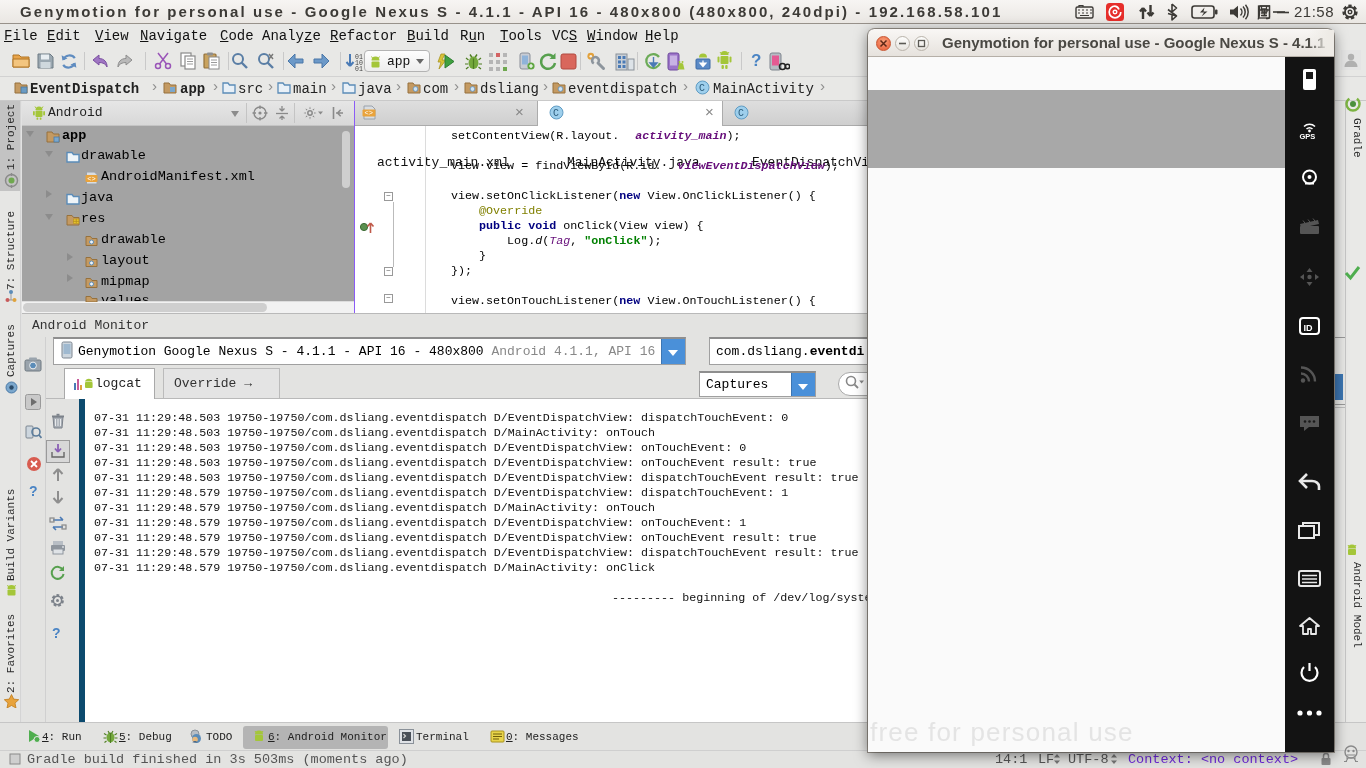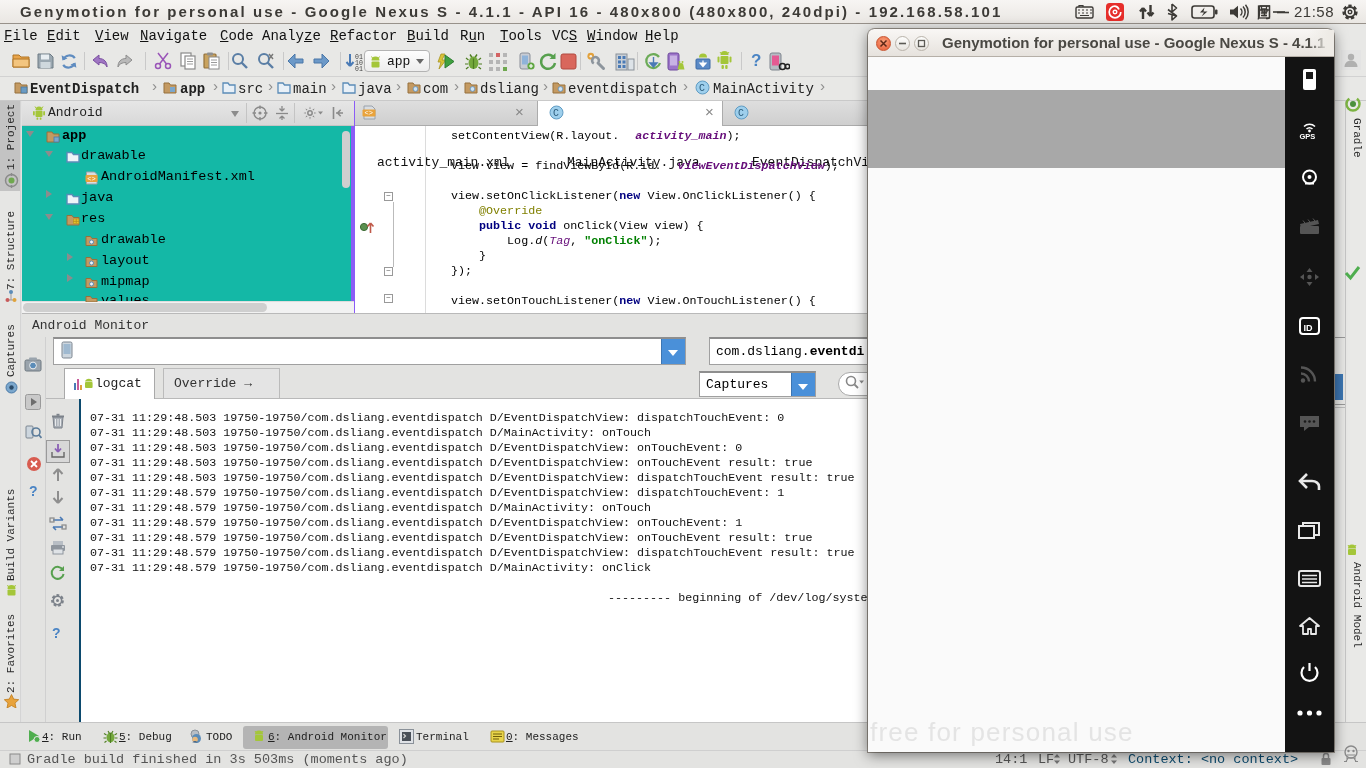--- a/index.html
+++ b/index.html
@@ -21,21 +21,21 @@
   .crumb{position:absolute;top:4px;font:14px "Liberation Mono",monospace;color:#222;white-space:nowrap;}
   .crumb b{font-weight:bold;}
   .chev{position:absolute;top:2px;color:#8f8f8f;font:15px "Liberation Mono",monospace;}
   
   #lstrip{left:0;top:101px;width:21px;height:667px;background:#e6e6e4;border-right:1px solid #d4d4d4;box-sizing:border-box;}
   .vtabL{position:absolute;transform:rotate(-90deg);transform-origin:0 0;
         font:11px "Liberation Mono",monospace;color:#2b2b2b;white-space:nowrap;}
   .vtabR{position:absolute;transform:rotate(90deg);transform-origin:0 0;
         font:11px "Liberation Mono",monospace;color:#2b2b2b;white-space:nowrap;}
   
-  #ppanel{left:22px;top:101px;width:333px;height:212px;background:#14b8a6;border-right:4px solid #8b5cf6;box-sizing:border-box;}
+  #ppanel{left:22px;top:101px;width:333px;height:212px;background:#a3a3a3;border-right:1px solid #8b5cf6;box-sizing:border-box;}
   #phead{position:absolute;left:0;top:0;width:332px;height:25px;background:linear-gradient(#e6e6e6,#d8d8d8);border-bottom:1px solid #c4c4c4;box-sizing:border-box;}
   #phead .lbl{position:absolute;left:26px;top:4px;font:13px "Liberation Mono",monospace;color:#222;}
   .trow{position:absolute;font:13.5px "Liberation Mono",monospace;color:#000;white-space:nowrap;}
   .tarrow{position:absolute;width:0;height:0;}
   .tarD{border-left:4.5px solid transparent;border-right:4.5px solid transparent;border-top:6px solid #8c8c8c;}
   .tarR{border-top:4.5px solid transparent;border-bottom:4.5px solid transparent;border-left:6px solid #8c8c8c;}
   
   #editor{left:355px;top:101px;width:1011px;height:212px;background:#fff;}
   #tabbar{position:absolute;left:0;top:0;width:1011px;height:25px;background:linear-gradient(#e0e0e0,#cecece);border-bottom:1px solid #ababab;box-sizing:border-box;}
   .tab{position:absolute;top:0;height:24px;border-right:1px solid #ababab;box-sizing:border-box;background:linear-gradient(#dedede,#cfcfcf);}
@@ -48,21 +48,21 @@
   .fld{color:#660E7A;font-weight:bold;font-style:italic;margin-left:16px;}
   .sfd{color:#660E7A;font-style:italic;}
   .ann{color:#808000;}
   .itl{font-style:italic;}
   .fold{position:absolute;width:9px;height:9px;border:1px solid #999;background:#fff;box-sizing:border-box;color:#666;font:8px "Liberation Sans",sans-serif;line-height:6px;text-align:center;}
   
   #monitor{left:22px;top:313px;width:1344px;height:409px;background:#e3e3e1;border-top:1px solid #b9b9b9;box-sizing:border-box;}
   #monlabel{position:absolute;left:10px;top:4px;font:13px "Liberation Mono",monospace;color:#333;}
   #camcol{position:absolute;left:0;top:23px;width:24px;height:386px;border-right:1px solid #d0d0d0;box-sizing:border-box;}
   #logtools{position:absolute;left:24px;top:85px;width:33px;height:324px;}
-  #logwhite{position:absolute;left:57px;top:85px;width:1287px;height:324px;background:#fff;border-left:2px solid #0c4a6e;box-sizing:border-box;text-align:right;}
+  #logwhite{position:absolute;left:57px;top:85px;width:1287px;height:324px;background:#fff;border-left:6px solid #0c4a6e;box-sizing:border-box;text-align:right;}
   .logline{position:absolute;left:9px;font:11.7px "Liberation Mono",monospace;color:#111;white-space:pre;}
   .combo{position:absolute;background:#fff;border:1px solid #a0a0a0;border-top:2px solid #8e8e8e;box-sizing:border-box;}
   .combo .cbtn{position:absolute;right:0;top:0;bottom:0;width:23px;background:#4a90d9;border-left:1px solid #3d76b3;}
   .combo .cbtn:after{content:"";position:absolute;left:6px;top:11px;border-left:5px solid transparent;border-right:5px solid transparent;border-top:6px solid #fff;}
   .combo .ct{position:absolute;left:6px;top:5px;font:13px "Liberation Mono",monospace;color:#000;white-space:nowrap;}
   .mtab{position:absolute;box-sizing:border-box;font:13px "Liberation Mono",monospace;color:#222;}
   
   #twbar{left:0;top:722px;width:1366px;height:28px;background:#e3e3e1;border-top:1px solid #c6c6c6;box-sizing:border-box;}
   .twitem{position:absolute;top:8px;font:11px "Liberation Mono",monospace;color:#222;white-space:nowrap;}
   #statusbar{left:0;top:750px;width:1366px;height:18px;background:#e3e3e1;border-top:1px solid #cfcfcf;box-sizing:border-box;}
@@ -215,20 +215,21 @@
 });
 
 view.setOnTouchListener(<span class="kw">new</span> View.OnTouchListener() {</div>
 </div>
 
 <div id="monitor" class="abs">
   <div id="monlabel">Android Monitor</div>
   <div id="camcol"></div>
 
   <div class="combo" style="left:31px;top:23px;width:633px;height:28px;">
+    <div class="ct" style="left:24px">Genymotion Google Nexus S - 4.1.1 - API 16 - 480x800 <span style="color:#888">Android 4.1.1, API 16</span></div>
     <div class="cbtn"></div>
   </div>
   <div class="combo" style="left:687px;top:23px;width:610px;height:28px;">
     <div class="ct" style="left:6px">com.dsliang.<b>eventdi</b></div>
     <div class="cbtn"></div>
   </div>
 
   <div style="position:absolute;left:24px;top:84px;width:1320px;height:1px;background:#b9b9b9;"></div>
   <div class="mtab" style="left:42px;top:54px;width:91px;height:31px;background:#fff;border:1px solid #a9a9a9;border-bottom:none;">
     <span style="position:absolute;left:30px;top:7px">logcat</span>
@@ -277,21 +278,21 @@
   <div class="twitem" style="left:268px"><u>6</u>: Android Monitor</div>
   <div class="twitem" style="left:416px">Terminal</div>
   <div class="twitem" style="left:506px"><u>0</u>: Messages</div>
 </div>
 
 <div id="statusbar" class="abs">
   <div class="s" style="left:27px">Gradle build finished in 3s 503ms (moments ago)</div>
   <div class="s" style="left:995px">14:1</div>
   <div class="s" style="left:1038px">LF</div>
   <div class="s" style="left:1068px">UTF-8</div>
-  <div class="s" style="left:1128px;color:#0c4a6e">Context: &lt;no context&gt;</div>
+  <div class="s" style="left:1128px;color:#6d28d9">Context: &lt;no context&gt;</div>
 </div>
 
 <svg class="abs" style="left:1075px;top:4px" width="20" height="16" viewBox="0 0 20 16">
     <rect x="1" y="3" width="17" height="11" rx="1.5" fill="none" stroke="#3c3a36" stroke-width="1.4"></rect>
     <path d="M3 6h2M7 6h2M11 6h2M15 6h2M3 9h2M7 9h2M11 9h2M15 9h2M5 11.5h9" stroke="#3c3a36" stroke-width="1.2"></path>
     <path d="M4 3V1.5h4V3" fill="none" stroke="#3c3a36" stroke-width="1.2"></path>
   </svg>
 <svg class="abs" style="left:1106px;top:3px" width="18" height="18" viewBox="0 0 18 18">
     <rect width="18" height="18" rx="3.5" fill="#e62e2a"></rect>
     <path d="M9 3.2a5.8 5.8 0 1 0 5.8 5.8" fill="none" stroke="#fff" stroke-width="1.7"></path>

